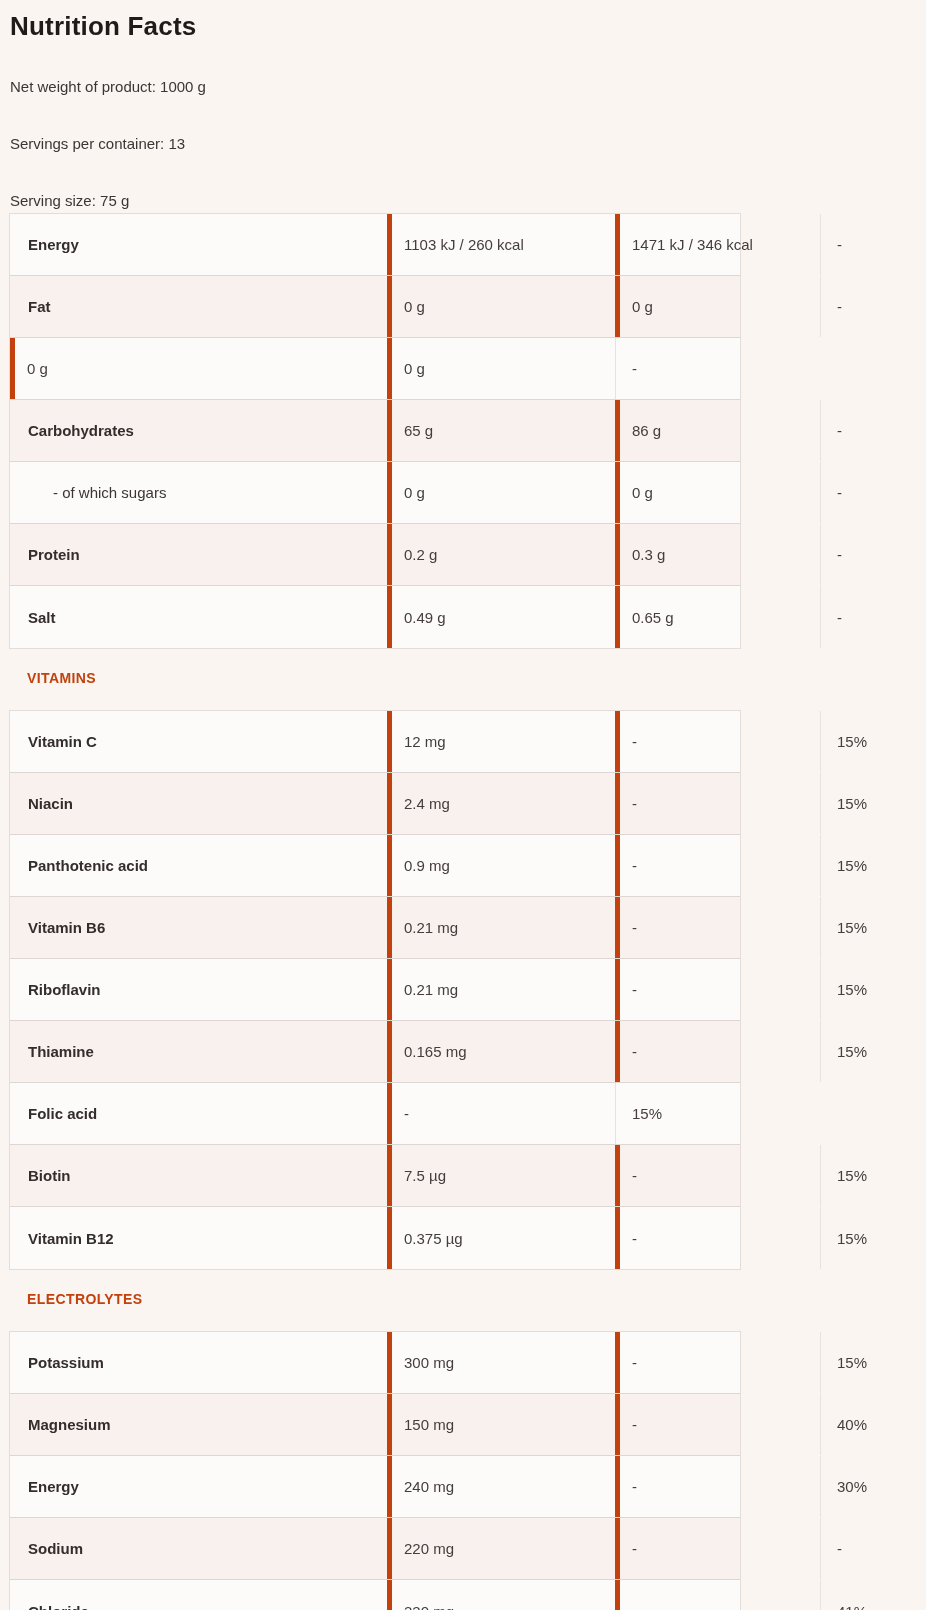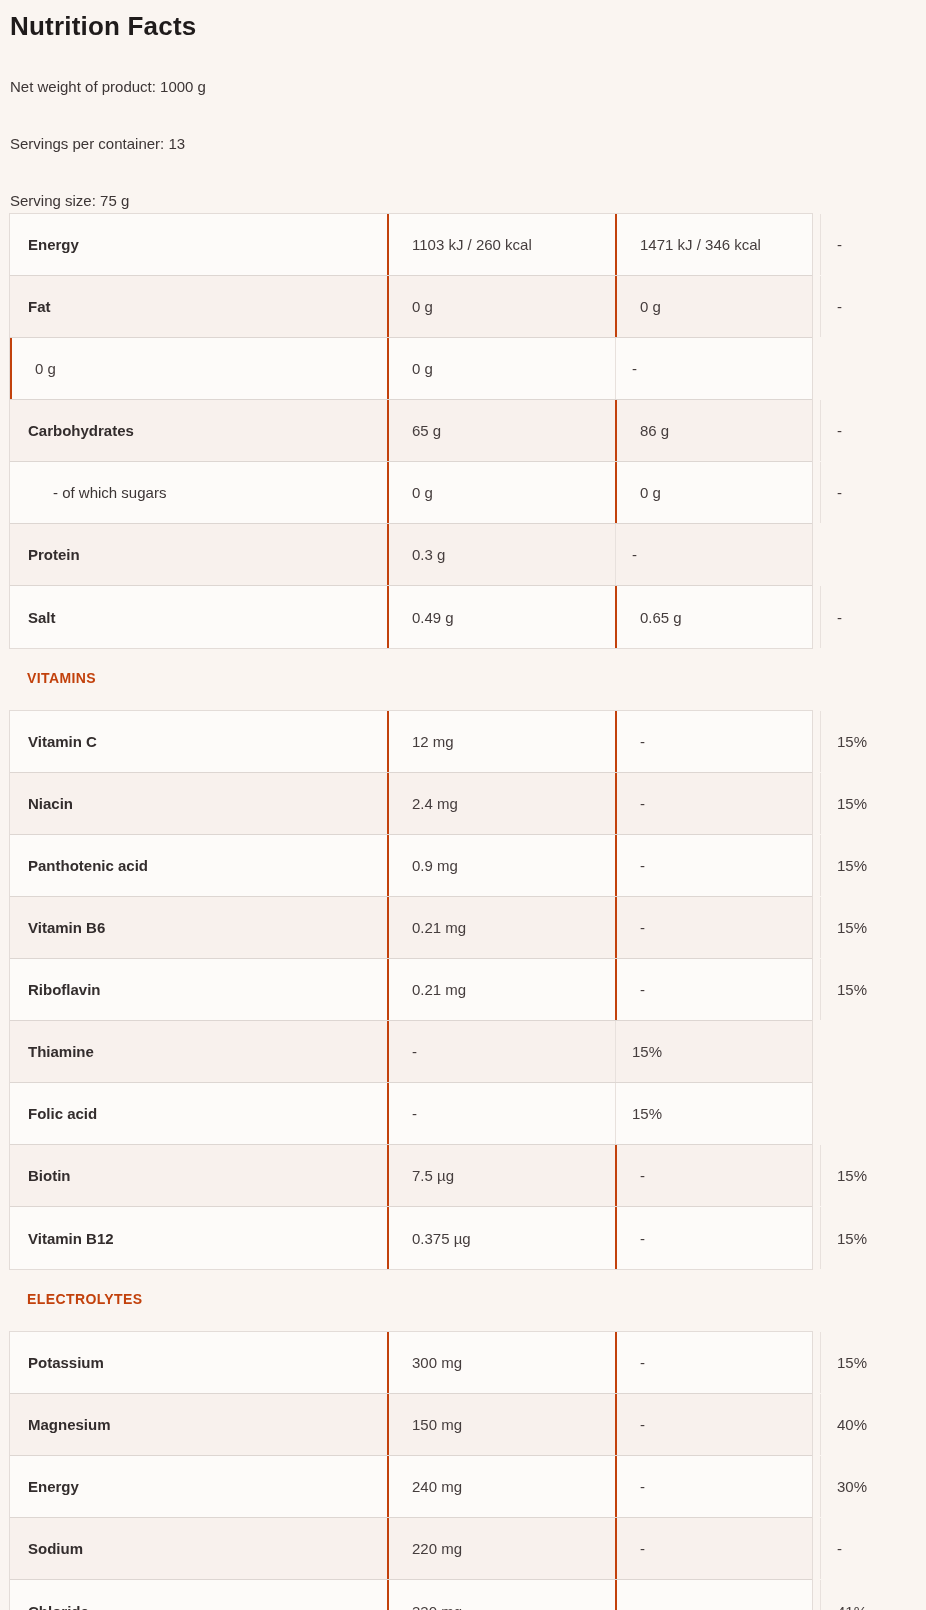--- a/index.html
+++ b/index.html
@@ -27,21 +27,21 @@
     margin:14px 0 20px 9px;
     line-height:24px;
     font-size:15px;
     font-weight:700;
     color:#2a2525;
   }
   .cols-header .hc1 { padding-left:18px; }
   .cols-header .hc2, .cols-header .hc3 { padding-left:17px; }
   .cols-header .hc4 { padding-left:16px; }
   .ntable {
-    width:804px;
+    width:732px;
     margin-left:9px;
     border:1px solid #e3dcd8;
   }
   .trow {
     display:grid;
     grid-template-columns:377px 228px 205px 92px;
     height:62px;
     border-bottom:1px solid #ddd6d2;
   }
   .ntable .trow:last-child { border-bottom:none; }
@@ -49,21 +49,21 @@
   .trow:nth-child(even) { background:#f8f1ed; }
   .cell {
     display:flex;
     align-items:center;
     height:100%;
     font-size:15px;
     color:#453d3d;
   }
   .c1 { padding-left:18px; font-weight:700; color:#332d2d; }
   .trow.sub .c1 { font-weight:400; padding-left:43px; color:#3c3535; }
-  .c2, .c3 { padding-left:23px; border-left:2px solid #c2410c; }
+  .c2, .c3 { padding-left:12px; border-left:5px solid #c2410c; }
   .c4 { padding-left:16px; border-left:1px solid #e8e1dd; }
   .section-heading {
     margin:21px 0 23px 27px;
     font-size:14px;
     line-height:17px;
     font-weight:700;
     letter-spacing:0.4px;
     color:#c2410c;
   }
 </style>
@@ -105,20 +105,21 @@
         <div class="cell c4">-</div>
       </div>
       <div class="trow sub">
         <div class="cell c1">- of which sugars</div>
         <div class="cell c2">0 g</div>
         <div class="cell c3">0 g</div>
         <div class="cell c4">-</div>
       </div>
       <div class="trow">
         <div class="cell c1">Protein</div>
+        <div class="cell c2">0.2 g</div>
         <div class="cell c3">0.3 g</div>
         <div class="cell c4">-</div>
       </div>
       <div class="trow">
         <div class="cell c1">Salt</div>
         <div class="cell c2">0.49 g</div>
         <div class="cell c3">0.65 g</div>
         <div class="cell c4">-</div>
       </div>
     </div>
@@ -150,20 +151,21 @@
         <div class="cell c4">15%</div>
       </div>
       <div class="trow">
         <div class="cell c1">Riboflavin</div>
         <div class="cell c2">0.21 mg</div>
         <div class="cell c3">-</div>
         <div class="cell c4">15%</div>
       </div>
       <div class="trow">
         <div class="cell c1">Thiamine</div>
+        <div class="cell c2">0.165 mg</div>
         <div class="cell c3">-</div>
         <div class="cell c4">15%</div>
       </div>
       <div class="trow">
         <div class="cell c1">Folic acid</div>
         <div class="cell c3">-</div>
         <div class="cell c4">15%</div>
       </div>
       <div class="trow">
         <div class="cell c1">Biotin</div>

